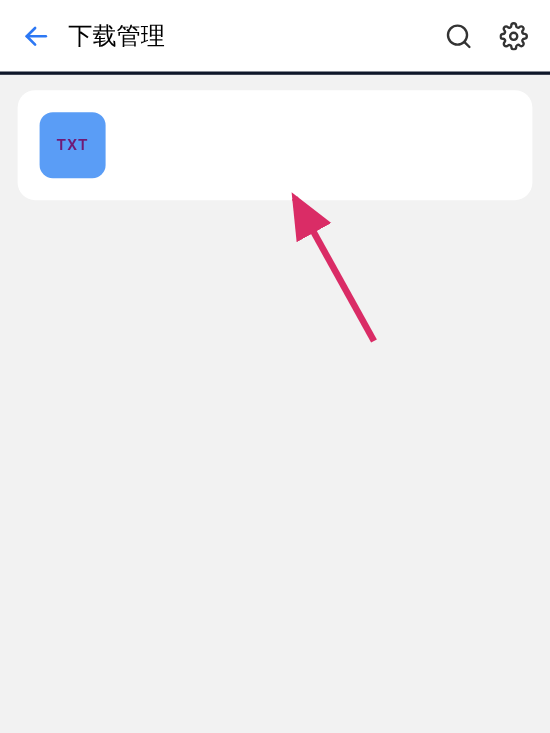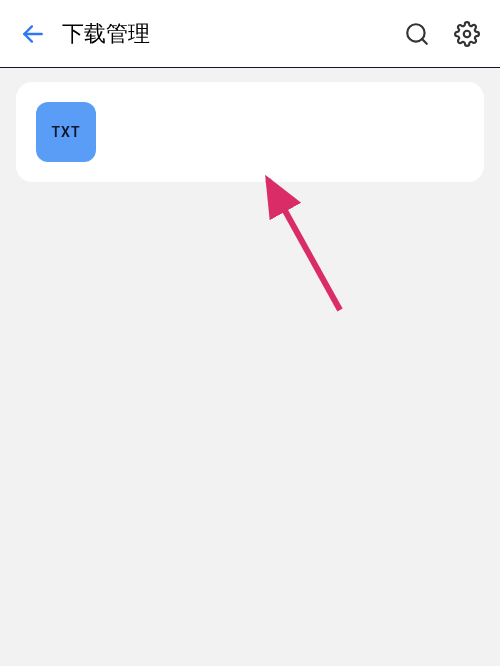--- a/index.html
+++ b/index.html
@@ -14,21 +14,21 @@
       font-family: -apple-system, BlinkMacSystemFont, "Segoe UI", Roboto, sans-serif;
       position: relative;
       overflow: hidden;
     }
     .header {
       background: #ffffff;
       height: 68px;
       display: flex;
       align-items: center;
       padding: 0 16px;
-      border-bottom: 1px solid #0f172a;
+      border-bottom: 3px solid #0f172a;
     }
     .back-btn {
       width: 34px;
       height: 34px;
       display: flex;
       align-items: center;
       justify-content: center;
       cursor: pointer;
     }
     .header-title {
@@ -63,21 +63,21 @@
       gap: 16px;
     }
     .file-icon {
       width: 60px;
       height: 60px;
       background: #5a9df6;
       border-radius: 12px;
       display: flex;
       align-items: center;
       justify-content: center;
-      color: #0f172a;
+      color: #701a75;
       font-size: 14px;
       font-weight: 600;
       letter-spacing: 1px;
     }
     .file-spacer {
       flex: 1;
     }
     .open-btn {
       background: #f0f0f0;
       border: none;

